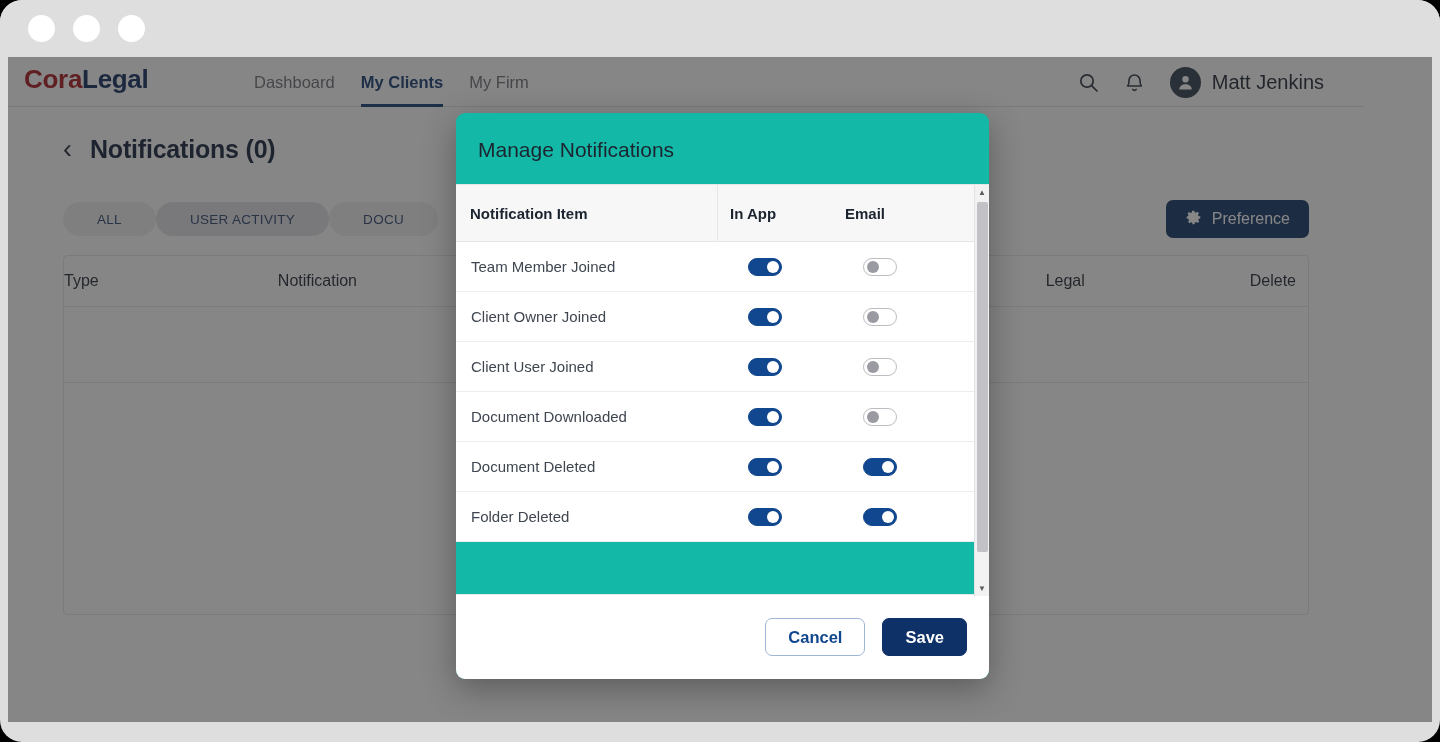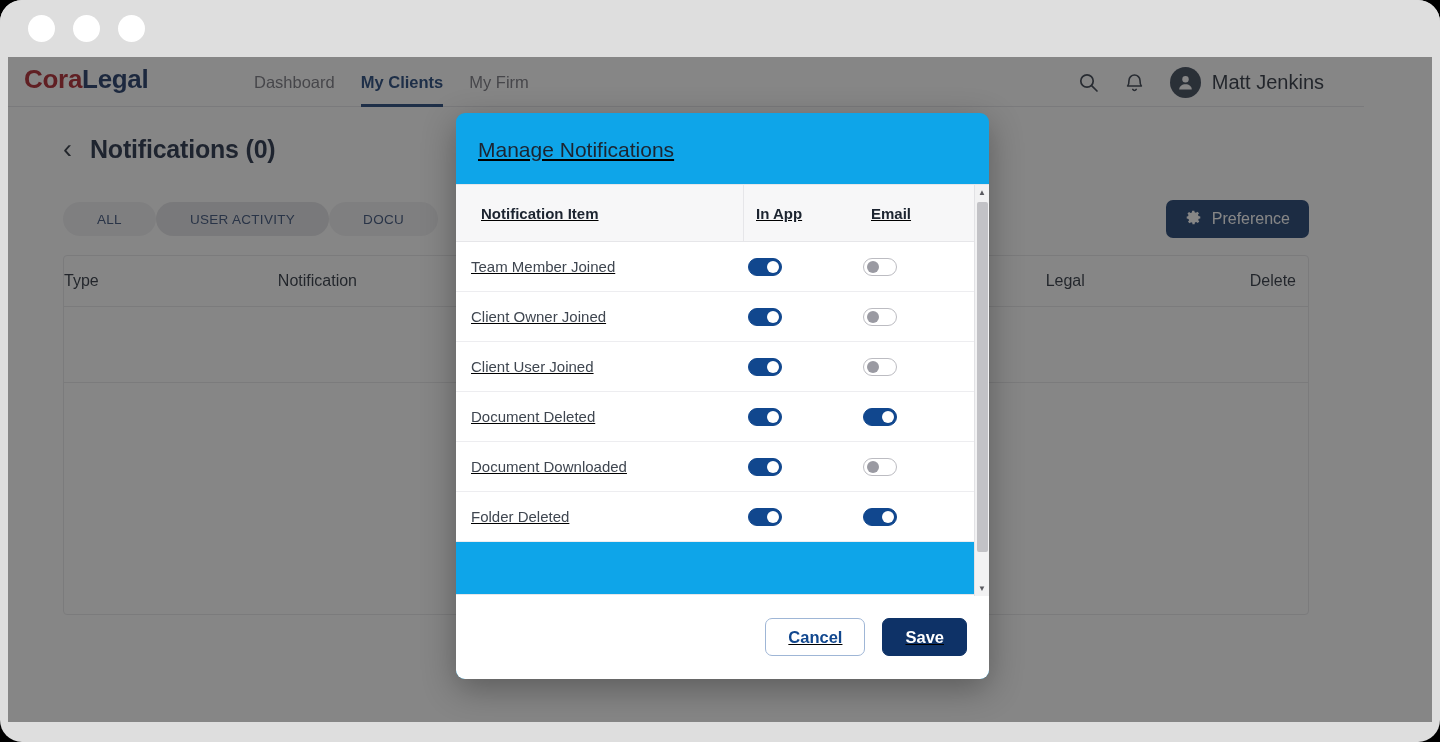--- a/index.html
+++ b/index.html
@@ -234,27 +234,26 @@
     left: 0; top: 0;
     width: 1424px; height: 665px;
     background: rgba(40, 40, 40, 0.56);
   }
 
   
   #modal {
     position: absolute;
     left: 448px; top: 56px;
     width: 533px;
-    background: #0ea5e9;
+    background: #14b8a6;
     border-radius: 9px;
     box-shadow: 0 10px 34px rgba(0,0,0,0.32);
     overflow: hidden;
     display: flex;
     flex-direction: column;
-    text-decoration: underline;
   }
   #modal-title {
     font-size: 21px;
     color: #1c2430;
     padding: 25px 22px 22px 22px;
   }
 
   #modal-table-wrap {
     position: relative;
     height: 411px;
@@ -265,22 +264,22 @@
     display: flex;
     align-items: center;
     height: 57px;
     background: #f7f7f8;
     border-bottom: 1px solid #e6e6e9;
     font-size: 15px;
     font-weight: bold;
     color: #1c2430;
   }
   .mth-item {
-    width: 288px;
-    padding-left: 25px;
+    width: 262px;
+    padding-left: 14px;
     border-right: 1px solid #e6e6e9;
     height: 57px;
     display: flex;
     align-items: center;
   }
   .mth-inapp { width: 117px; padding-left: 12px; }
   .mth-email { width: 110px; padding-left: 10px; }
 
   .mrow {
     display: flex;
@@ -523,42 +522,42 @@
           </div>
           <div class="mcell-tog email">
             <div class="toggle off">
                 <span class="knob"></span>
               </div>
           </div>
         </div>
 
 
         <div class="mrow">
+          <div class="mcell-item">Document Downloaded</div>
+          <div class="mcell-tog">
+            <div class="toggle on">
+                <span class="knob"></span>
+              </div>
+          </div>
+          <div class="mcell-tog email">
+            <div class="toggle off">
+                <span class="knob"></span>
+              </div>
+          </div>
+        </div>
+
+        <div class="mrow">
           <div class="mcell-item">Document Deleted</div>
           <div class="mcell-tog">
             <div class="toggle on">
                 <span class="knob"></span>
               </div>
           </div>
           <div class="mcell-tog email">
             <div class="toggle on">
-                <span class="knob"></span>
-              </div>
-          </div>
-        </div>
-
-        <div class="mrow">
-          <div class="mcell-item">Document Downloaded</div>
-          <div class="mcell-tog">
-            <div class="toggle on">
-                <span class="knob"></span>
-              </div>
-          </div>
-          <div class="mcell-tog email">
-            <div class="toggle off">
                 <span class="knob"></span>
               </div>
           </div>
         </div>
 
         <div class="mrow">
           <div class="mcell-item">Folder Deleted</div>
           <div class="mcell-tog">
             <div class="toggle on">
                 <span class="knob"></span>

